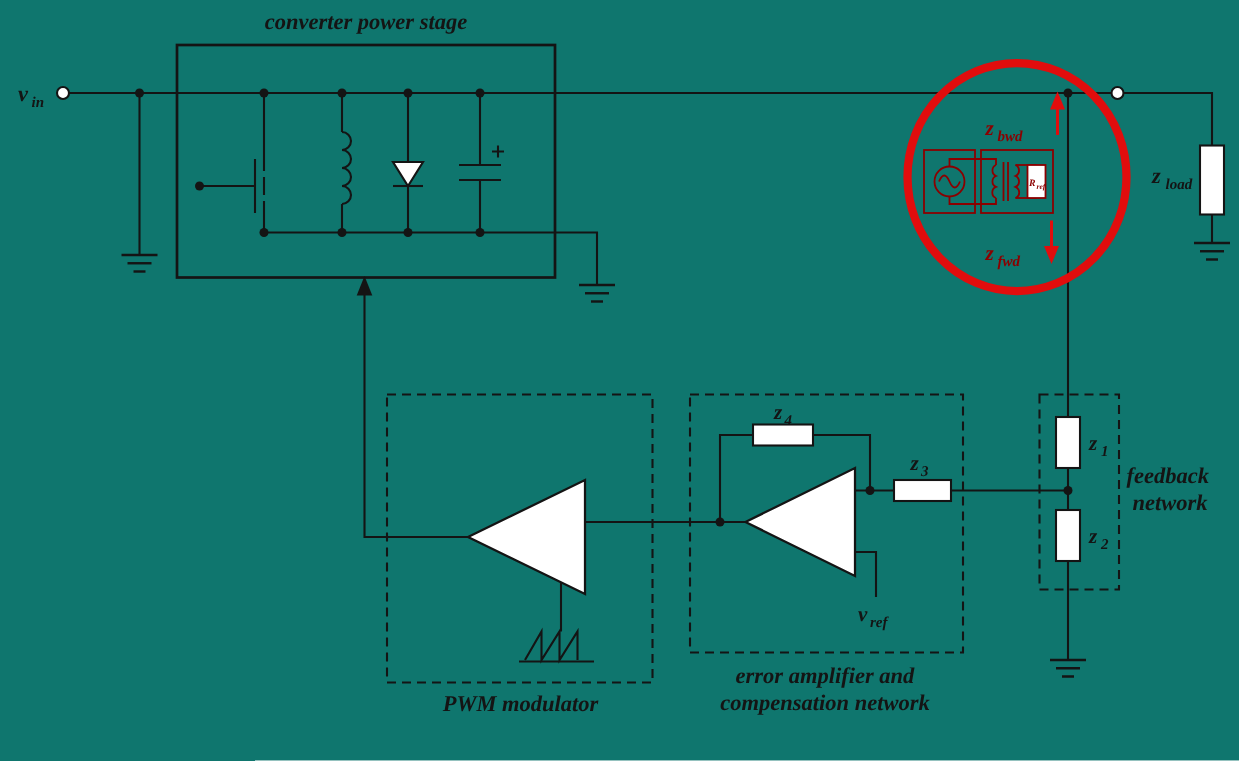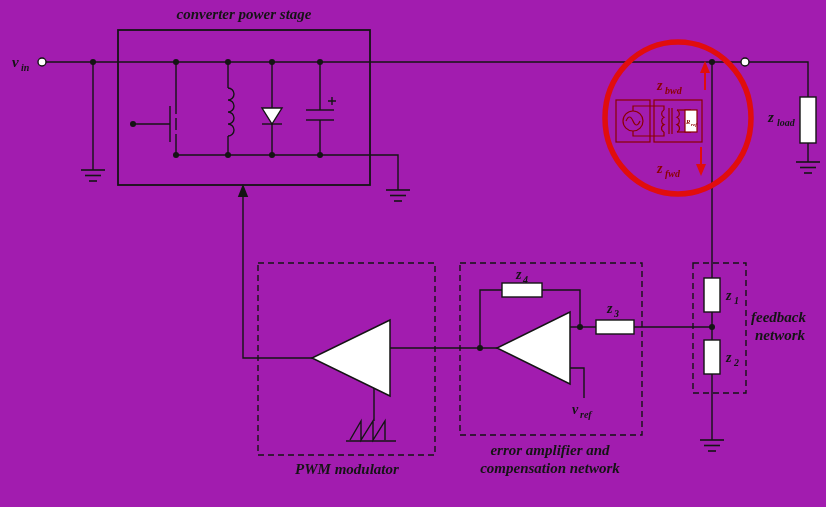--- a/index.html
+++ b/index.html
@@ -1,16 +1,16 @@
 <!DOCTYPE html>
 <html><head>
 <meta charset="utf-8">
 <style>
   html,body{margin:0;padding:0;background:#ffffff;}
-  .stage{width:826px;height:507px;position:relative;background:#a21caf;overflow:hidden;}
+  .stage{width:826px;height:507px;position:relative;background:#0f766e;overflow:hidden;}
   svg{display:block;}
   text{font-family:"Liberation Serif","DejaVu Serif",serif;font-style:italic;font-weight:bold;fill:#141414;}
   .fs15{font-size:15px;}
   .fs14{font-size:14px;}
   .sub{font-size:10px;}
   .tiny{font-size:6.5px;}
   .tinysub{font-size:5px;}
   .mid{text-anchor:middle;}
   .wire{stroke:#141414;stroke-width:1.4;fill:none;}
   .gnd{stroke:#141414;stroke-width:1.6;fill:none;}

